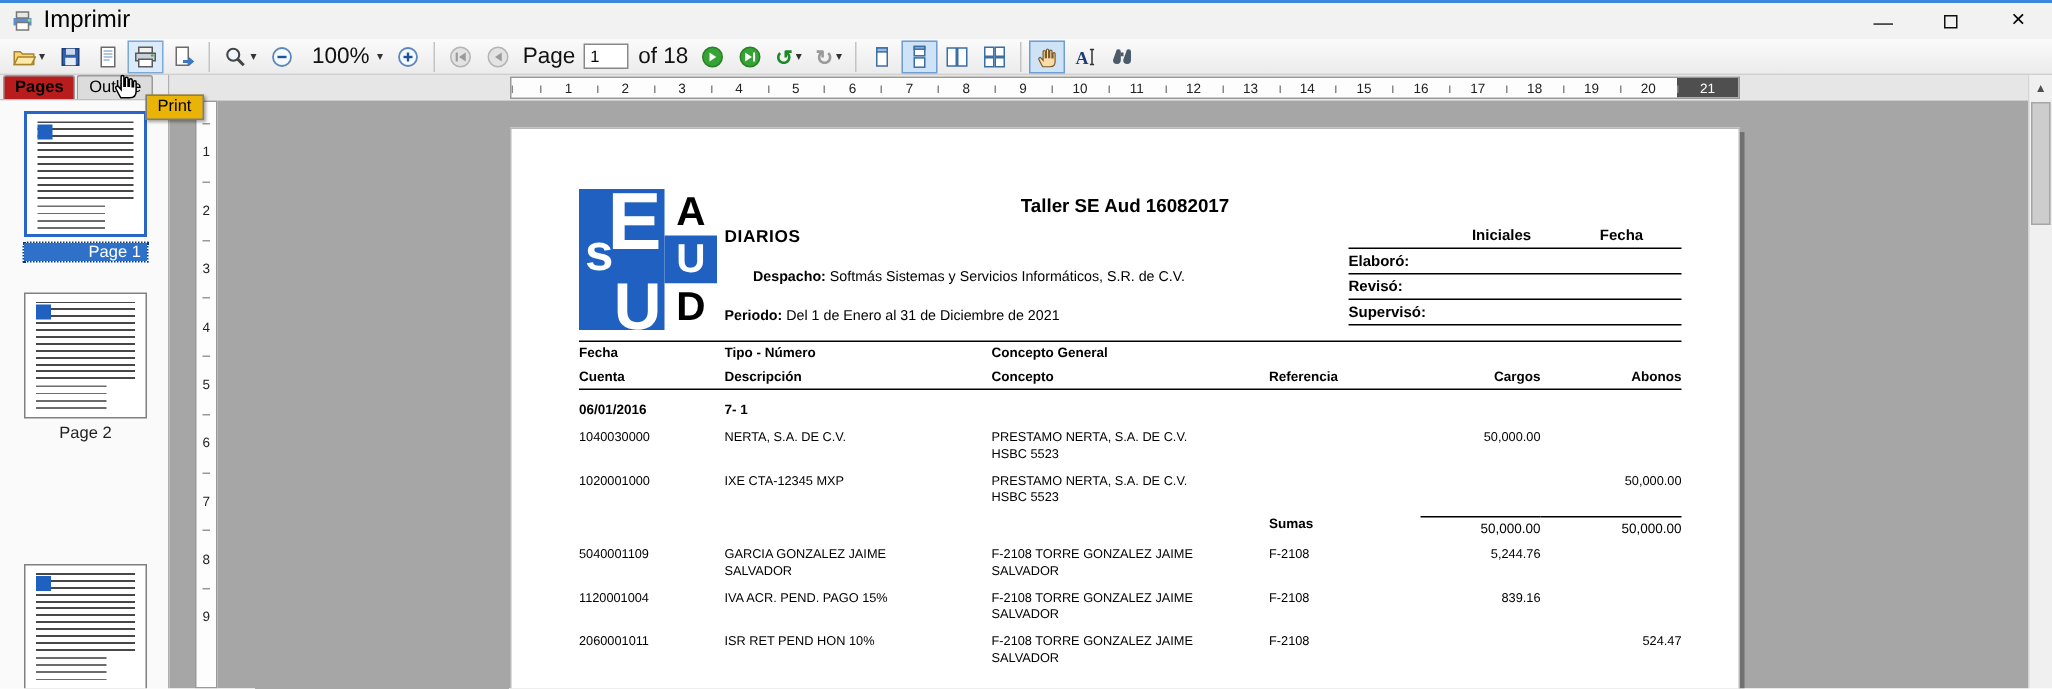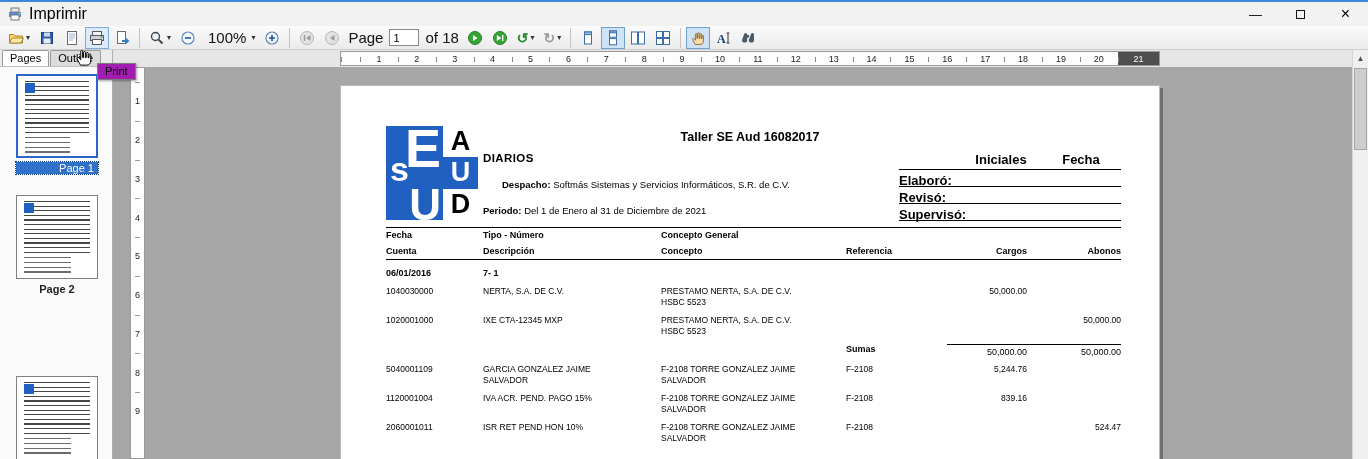--- a/index.html
+++ b/index.html
@@ -33,24 +33,24 @@
   .circ.gray { color:#9a9a9a; }
 
   
   .main { position:absolute; top:50px; left:0; right:0; bottom:0; }
 
   
   .sidebar { position:absolute; left:0; top:0; bottom:0; width:113px; background:#f4f4f4; border-right:1px solid #b0b0b0; }
   .stabs { height:17px; display:flex; align-items:flex-end; padding-left:2px; background:#ececec; border-bottom:1px solid #c0c0c0; }
   .stab { font-size:11px; padding:1px 7px 2px; border:1px solid #9a9a9a; border-bottom:none; background:#dcdcdc;
           margin-right:1px; border-radius:2px 2px 0 0; white-space:nowrap; }
-  .stab.selected { background:#ffffff; }
+  .stab.selected { background:#b91c1c;font-weight:bold; }
   .thumbs { position:absolute; top:17px; left:0; right:0; bottom:0; background:#fafafa; overflow:hidden; }
   .thumb { position:absolute; left:14px; width:86px; text-align:center; }
-  .thumb:nth-child(1){ top:7px; } .thumb:nth-child(2){ top:128px;font-weight:bold; } .thumb:nth-child(3){ top:309px; }
+  .thumb:nth-child(1){ top:7px; } .thumb:nth-child(2){ top:128px; } .thumb:nth-child(3){ top:309px; }
   .thumb-page { width:82px; height:84px; background:#fff; border:1px solid #808080; margin:0 auto; position:relative; }
   .thumb.selected .thumb-page { border:2px solid #2a66c8; }
   .thumb-ink { position:absolute; left:7px; right:7px; top:5px; height:52px;
                background:repeating-linear-gradient(to bottom, rgba(10,10,10,.75) 0 1.3px, transparent 1.3px 4.6px); }
   .thumb-ink::before { content:""; position:absolute; left:0; top:2px; width:10px; height:10px; background:#2060c0; }
   .thumb-ink2 { position:absolute; left:7px; right:26px; top:61px; height:16px;
                 background:repeating-linear-gradient(to bottom, rgba(10,10,10,.6) 0 1.2px, transparent 1.2px 4.8px); }
   .thumb-label { display:inline-block; font-size:11px; margin-top:3px; padding:0 4px; color:#222; }
   .thumb-label.sel { background:#2f71c8; color:#fff; outline:1px dotted #0a3a7a;padding-left:43px; }
 
@@ -88,38 +88,38 @@
   .lg-u { position:absolute; right:2px; bottom:-10px; font-size:44px; }
   .logo-right { width:35px; display:flex; flex-direction:column; font-weight:bold; }
   .logo-right span { flex:1; display:flex; align-items:center; justify-content:center; font-size:27px; line-height:1; }
   .lg-a, .lg-d { color:#000; background:#fff; }
   .lg-u2 { color:#fff; background:#2060c0; }
 
   .section-title { position:absolute; left:142px; top:66px; font-weight:bold; font-size:11.5px; letter-spacing:.4px; }
   .meta { position:absolute; left:142px; font-size:9.5px; white-space:nowrap; }
   .despacho { top:93px;padding-left:19px; } .periodo { top:119px; }
 
-  .signoff { position:absolute; left:558px; top:66px; width:222px; font-size:13px; }
+  .signoff { position:absolute; left:558px; top:66px; width:222px; font-size:10px; }
   .so-head { display:grid; grid-template-columns:62px 80px 80px; border-bottom:1px solid #000; font-weight:bold; padding-bottom:2px; }
   .so-head span { text-align:center; }
   .so-row { border-bottom:1px solid #000; height:17px; padding-top:3px; }
 
   .report-table { position:absolute; left:45px; top:141px; width:735px; font-size:8.5px; line-height:1.3; }
   .trow { display:grid; grid-template-columns:97px 178px 185px 101px 80px 94px; }
   .c { padding-right:6px; white-space:pre-line; overflow:hidden; }
   .c.num { text-align:right; padding-right:0; }
   .thead { border-top:1px solid #000; border-bottom:1px solid #000; padding:2px 0; font-weight:bold; font-size:9px; }
   .thead .r1 { margin-bottom:4px; }
   .date-row { margin:8px 0 6px; font-size:9px; }
   .data-row { margin-bottom:7px; }
   .sumas-row { margin:2px 0 5px; font-size:9px; }
   .sumline { border-top:1px solid #000; padding-top:2px; }
 
   
-  .tooltip { position:absolute; left:97px; top:63px; background:#a21caf; border:1px solid #7c7c7c;
+  .tooltip { position:absolute; left:97px; top:63px; background:#eab308; border:1px solid #7c7c7c;
              font-size:11px; padding:1px 7px 2px; z-index:50; box-shadow:1px 1px 2px rgba(0,0,0,.35); }
   .cursor-hand { position:absolute; left:74px; top:46px; z-index:51; }
 </style>
 </head>
 <body>
 
 <div class="titlebar">
   <svg class="app-icon" width="16" height="16" viewBox="0 0 16 16">
     <rect x="2" y="6" width="12" height="5" fill="#5b8fd4"></rect>
     <rect x="4" y="2" width="8" height="4" fill="#e8e8e8" stroke="#777"></rect>

